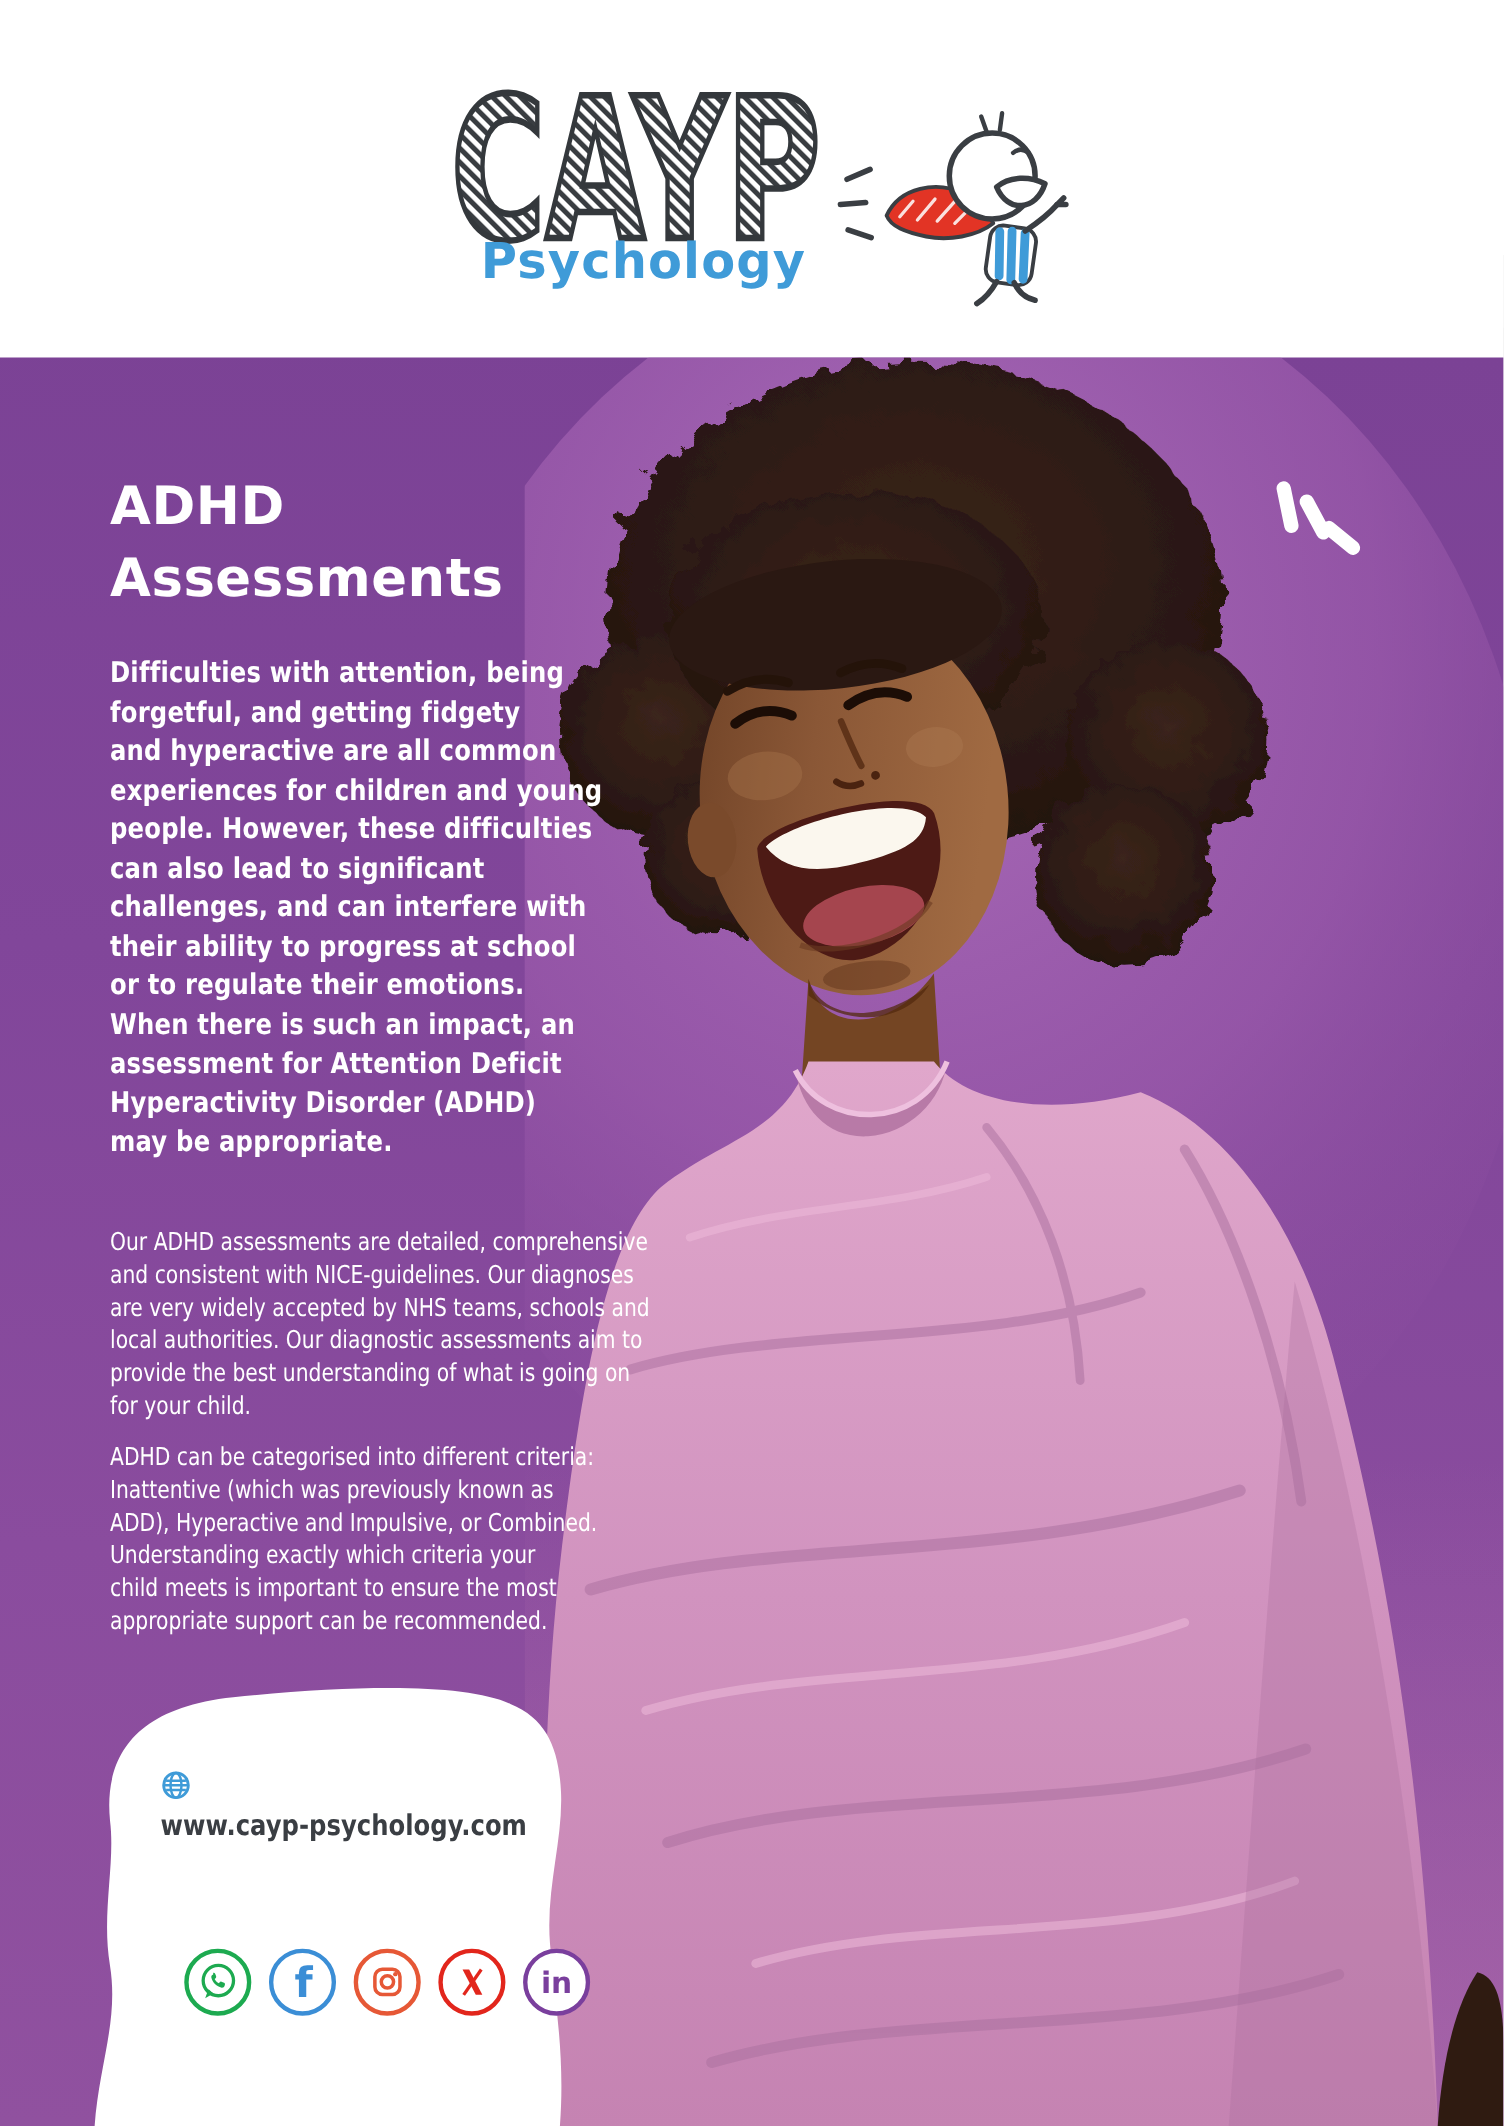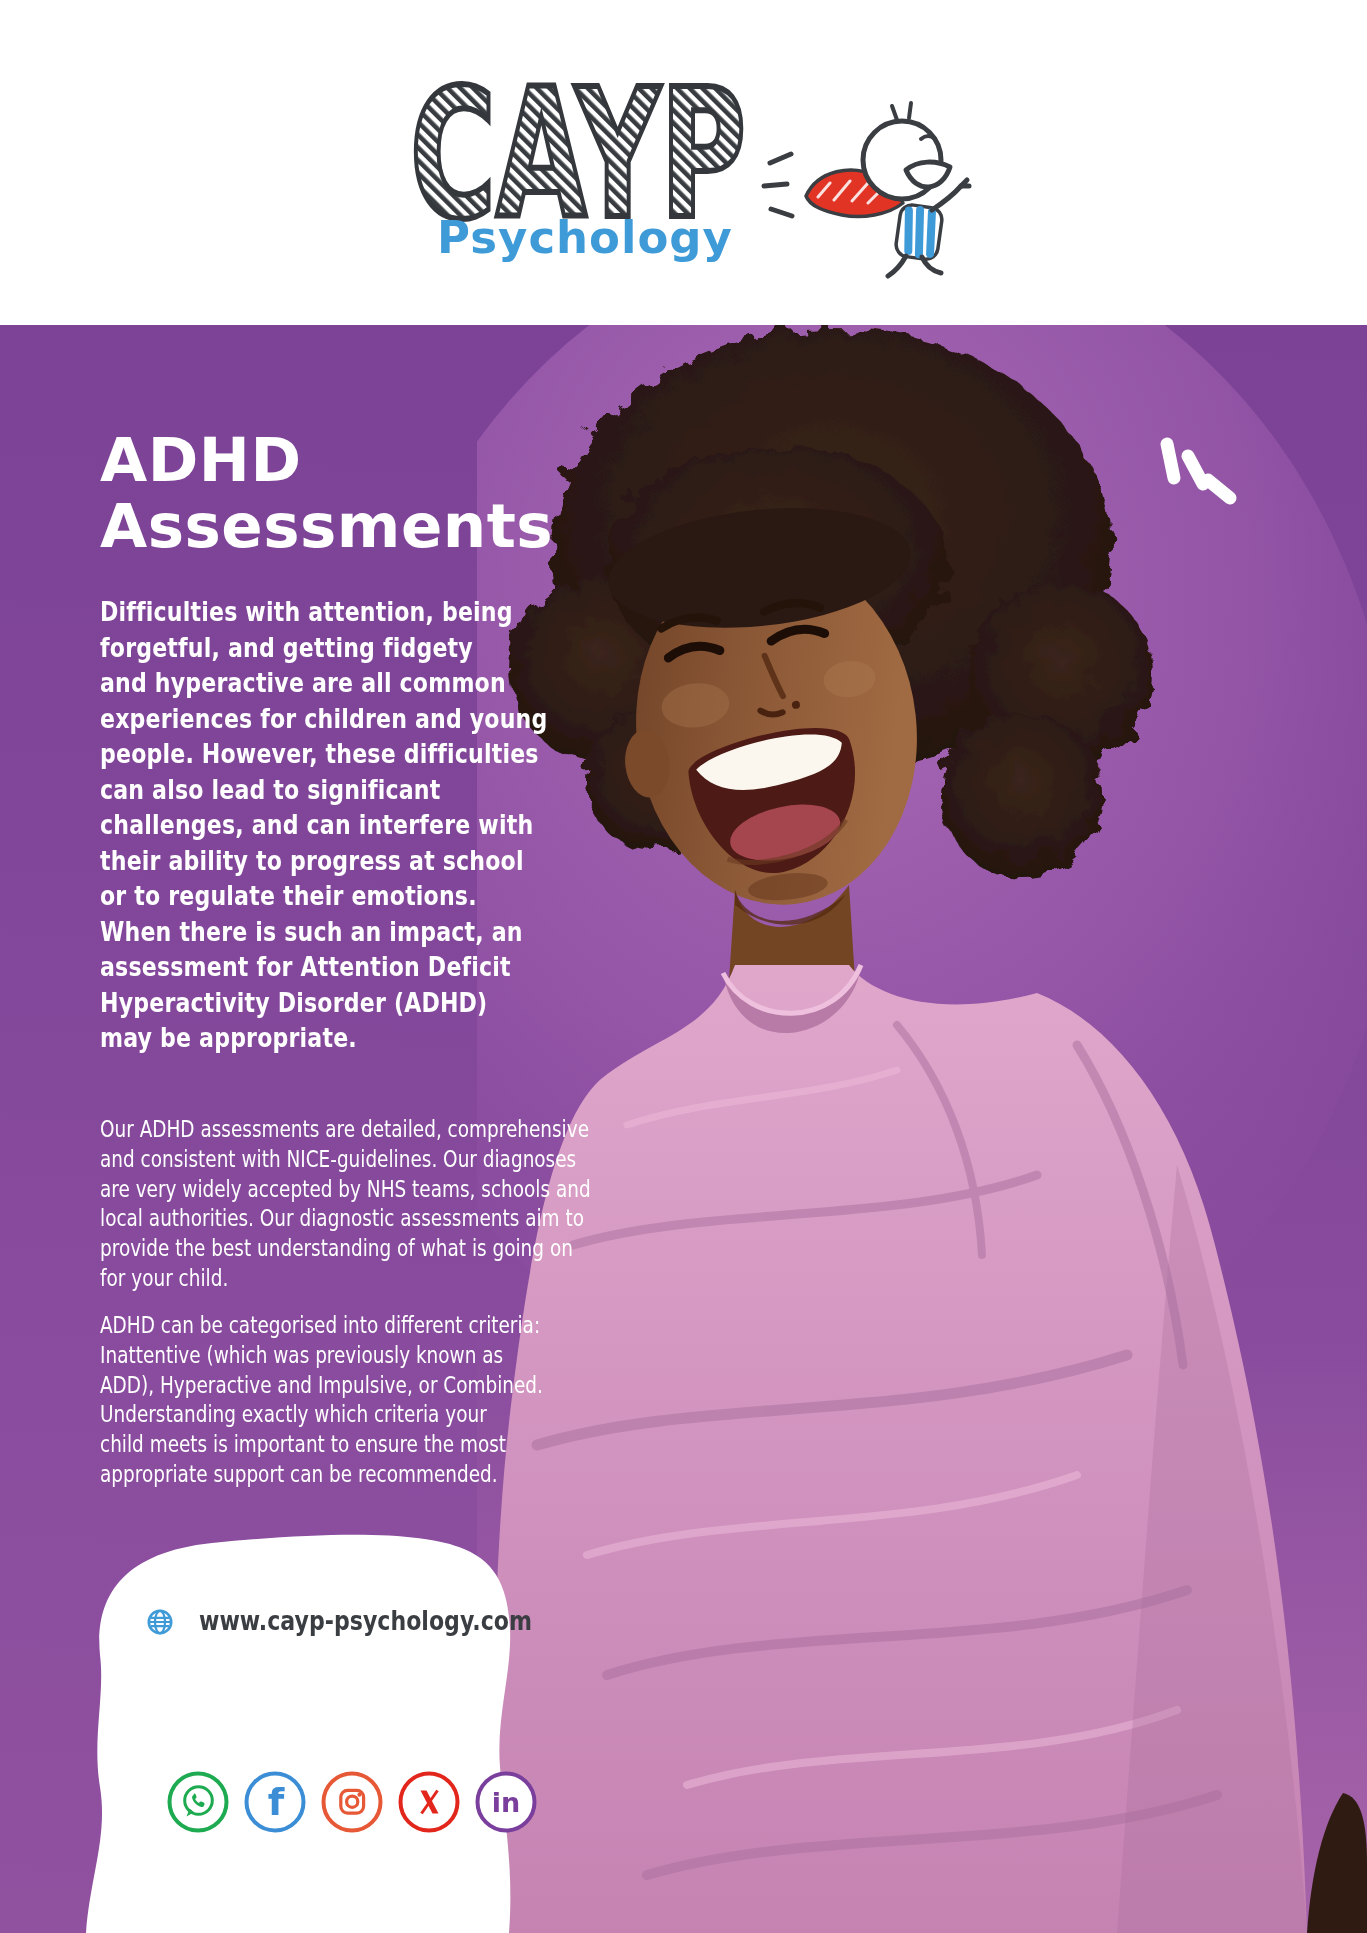--- a/index.html
+++ b/index.html
@@ -8,31 +8,31 @@
   
   .header{position:absolute;left:0;top:0;width:1367px;height:298px;background:#ffffff;}
   .logo-svg{position:absolute;left:0;top:0;}
   
   .main{position:absolute;left:0;top:325px;width:1367px;height:1608px;overflow:hidden;
         background:linear-gradient(182deg,#7b4295 0%,#81469a 35%,#8a4c9e 68%,#90519f 100%);}
   .photo-svg{position:absolute;right:0;top:0;}
   .blob-svg{position:absolute;left:0;top:0;pointer-events:none;}
   
   .copy{position:absolute;color:#ffffff;}
-  .title{left:100px;top:102px;font-size:61px;font-weight:bold;line-height:66px;
+  .title{left:100px;top:102px;font-size:48px;font-weight:bold;line-height:66px;
          letter-spacing:.5px;white-space:pre-line;}
   .intro{left:100px;top:270px;font-size:26px;font-weight:bold;line-height:35.5px;
          letter-spacing:.2px;white-space:pre-line;transform:scaleX(.85);transform-origin:left top;}
   .para{font-size:22.5px;line-height:29.8px;white-space:pre-line;
         transform:scaleX(.82);transform-origin:left top;}
   .para1{left:100px;top:790px;}
   .para2{left:100px;top:986px;}
   
   .contact{position:absolute;left:146px;top:1284px;display:flex;flex-direction:column;gap:9px;}
-  .crow{display:flex;align-items:flex-end;gap:25px;height:27px;cursor:pointer;}
+  .crow{display:flex;align-items:flex-start;gap:8px;height:27px;cursor:pointer;flex-direction:column;}
   .crow .ic{width:28px;height:28px;flex:0 0 28px;}
   .crow .txt{font-weight:bold;transform:scaleX(.85);transform-origin:left center;white-space:nowrap;}
   .txt-dark{color:#3a3e43;font-size:26px;}
   .txt-blue{color:#3f9bd8;font-size:28px;}
   .social{position:absolute;left:167px;top:1446px;display:flex;gap:15px;}
   .social .sbtn{width:62px;height:62px;cursor:pointer;}
 </style>
 </head>
 <body>
 

